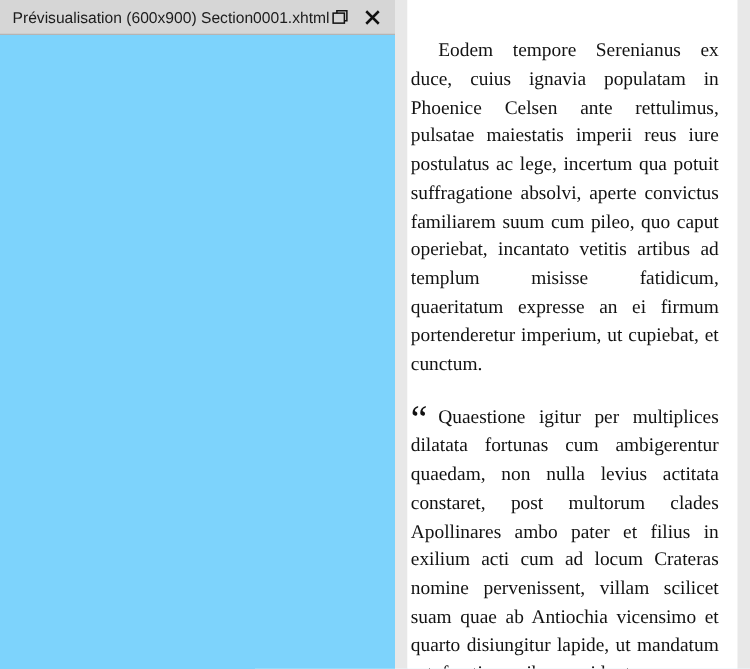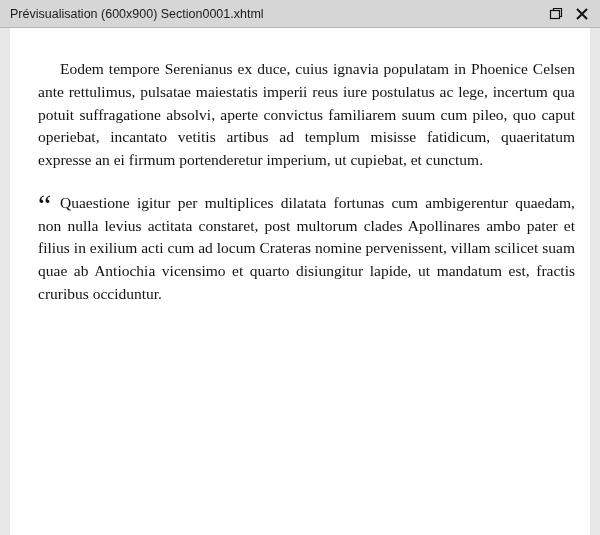--- a/index.html
+++ b/index.html
@@ -12,21 +12,20 @@
     background: #ffffff;
     font-family: "Liberation Sans", sans-serif;
     overflow: hidden;
   }
   #window {
     width: 600px;
     height: 535px;
     position: relative;
     background: #7dd3fc;
     display: flex;
-    flex-direction: column;
   }
   
   #titlebar {
     height: 28px;
     background: #d6d6d6;
     border-bottom: 1px solid #b4b4b4;
     display: flex;
     align-items: center;
     padding: 0 6px 0 10px;
     box-sizing: border-box;
@@ -68,21 +67,21 @@
     position: relative;
     overflow: hidden;
   }
   .side-strip {
     flex: 0 0 10px;
     background: #e8e8e8;
   }
   #content {
     flex: 1 1 auto;
     background: #ffffff;
-    padding: 30px 15px 0 28px;
+    padding: 30px 15px 0 3px;
     box-sizing: border-box;
     overflow: hidden;
   }
 
   
   .para {
     font-family: "Liberation Serif", serif;
     font-size: 15.5px;
     line-height: 1.47;
     color: #121212;

